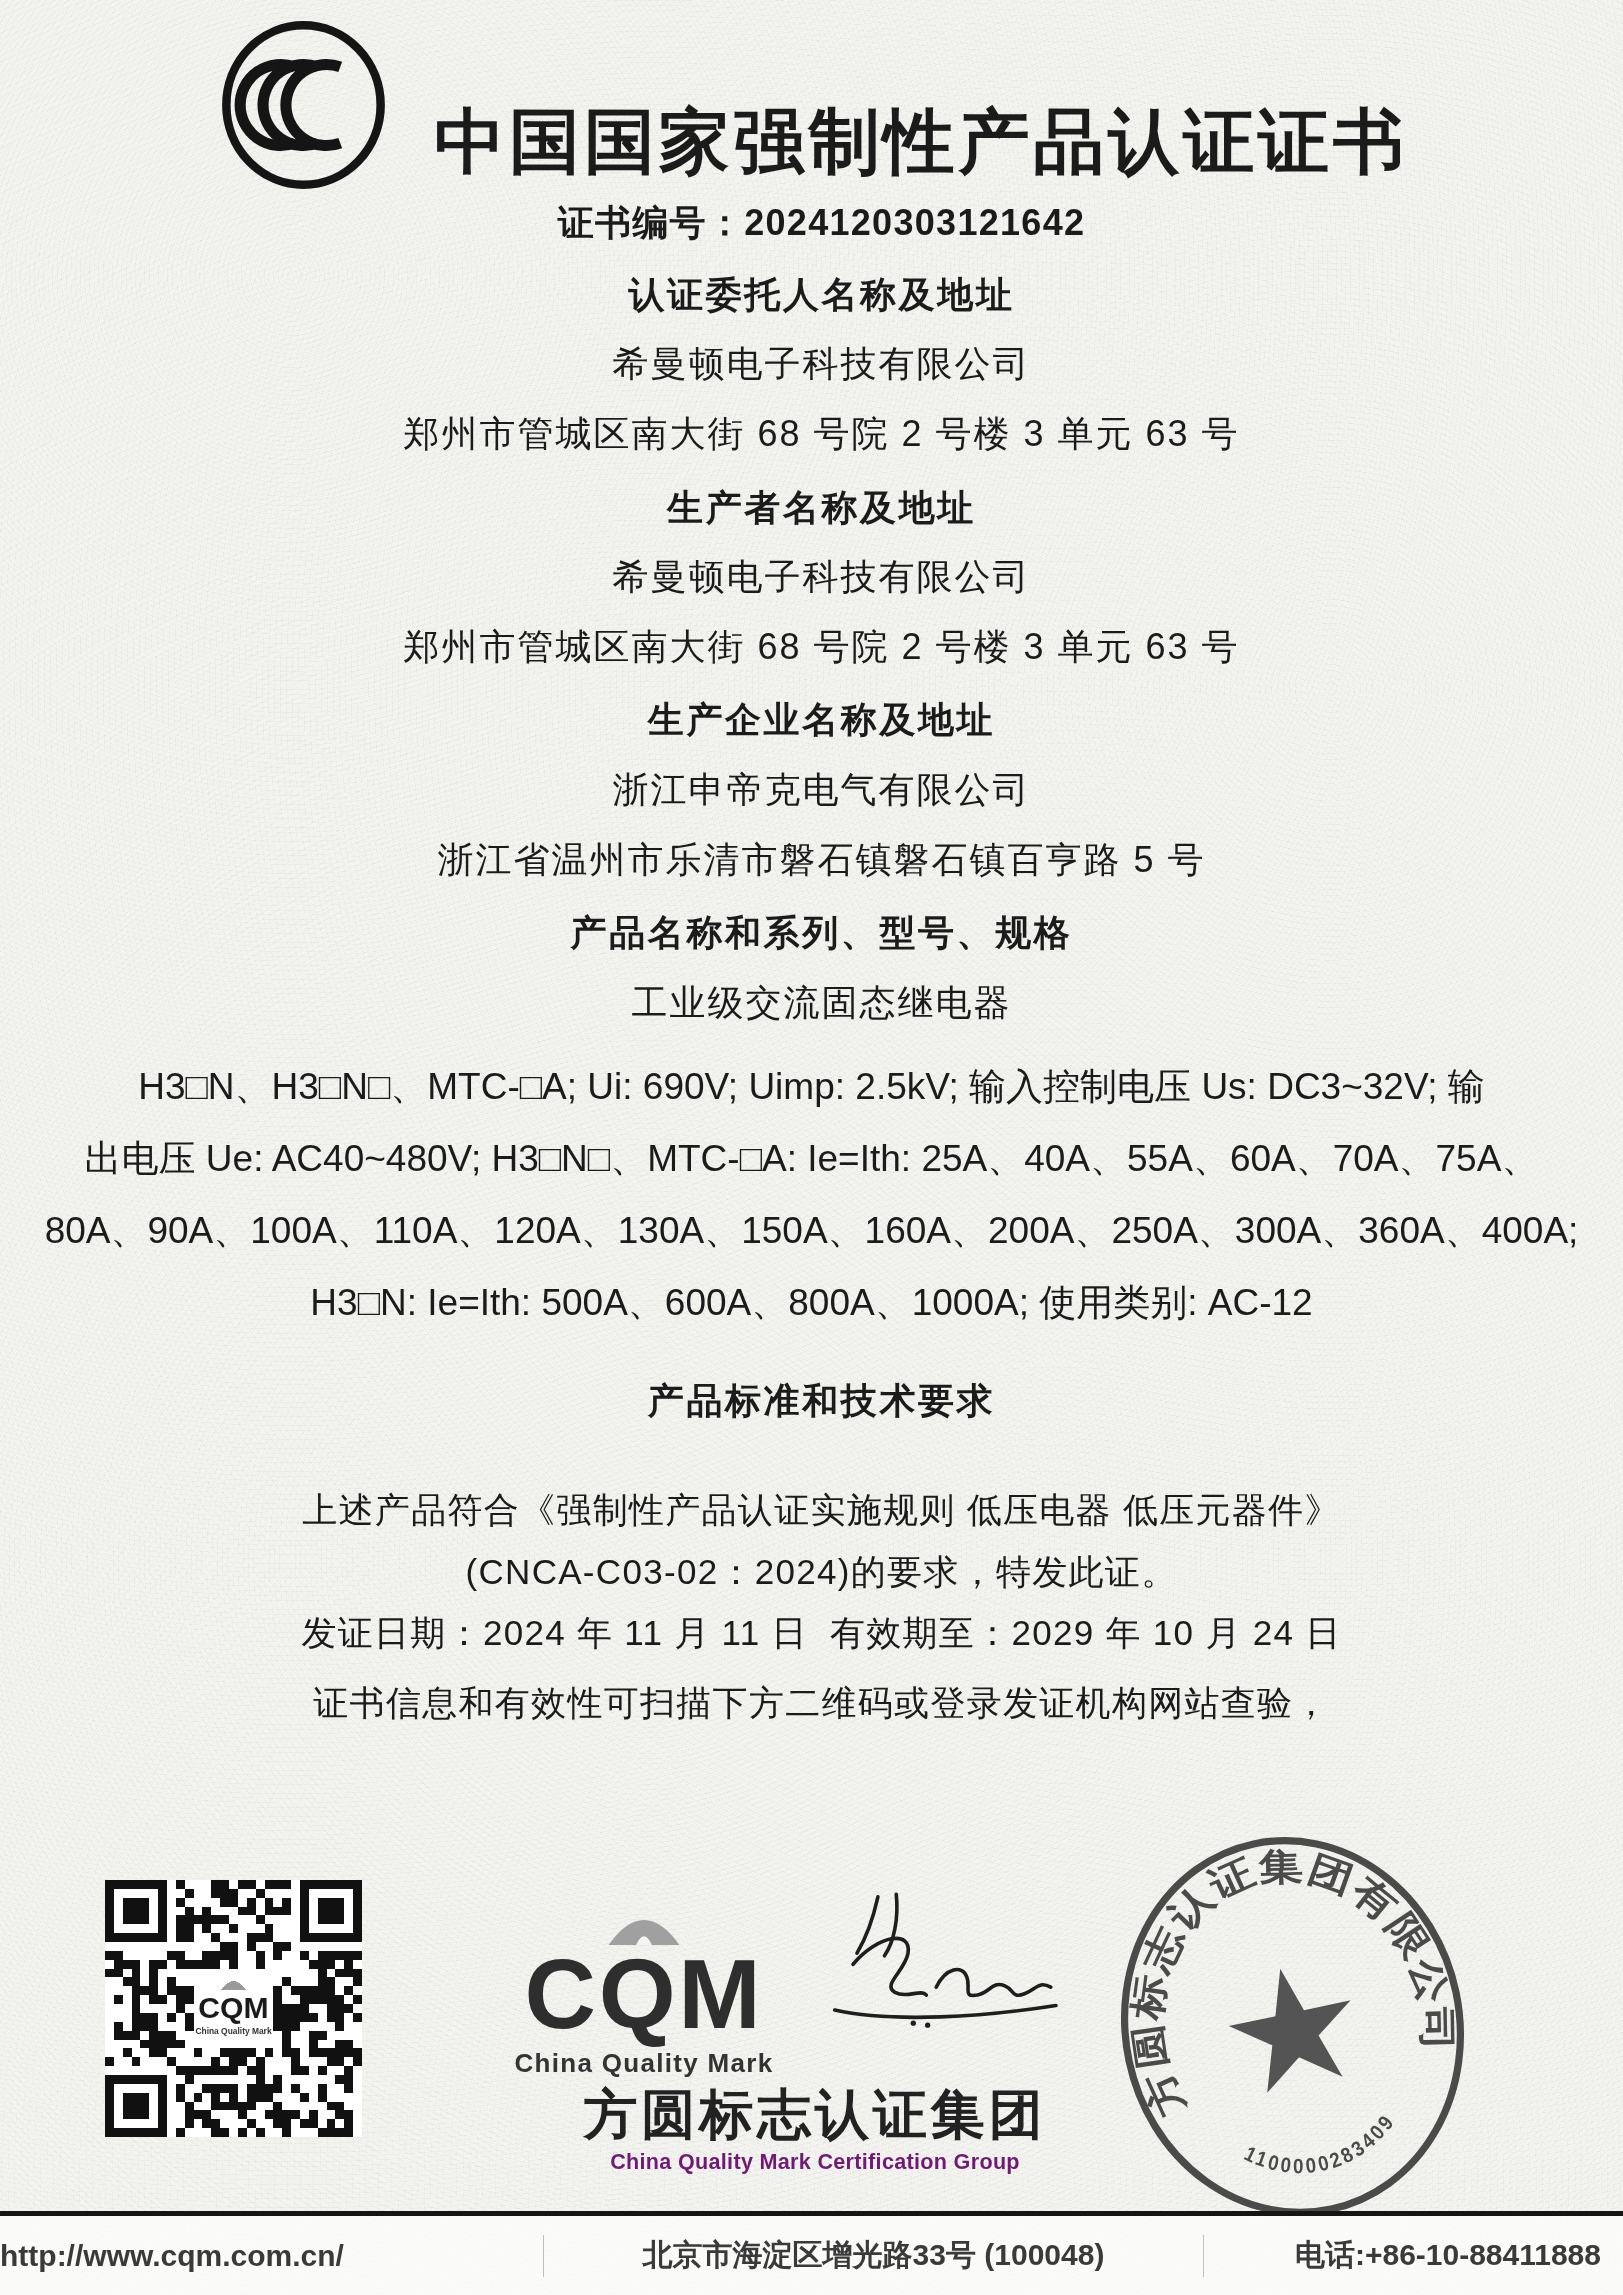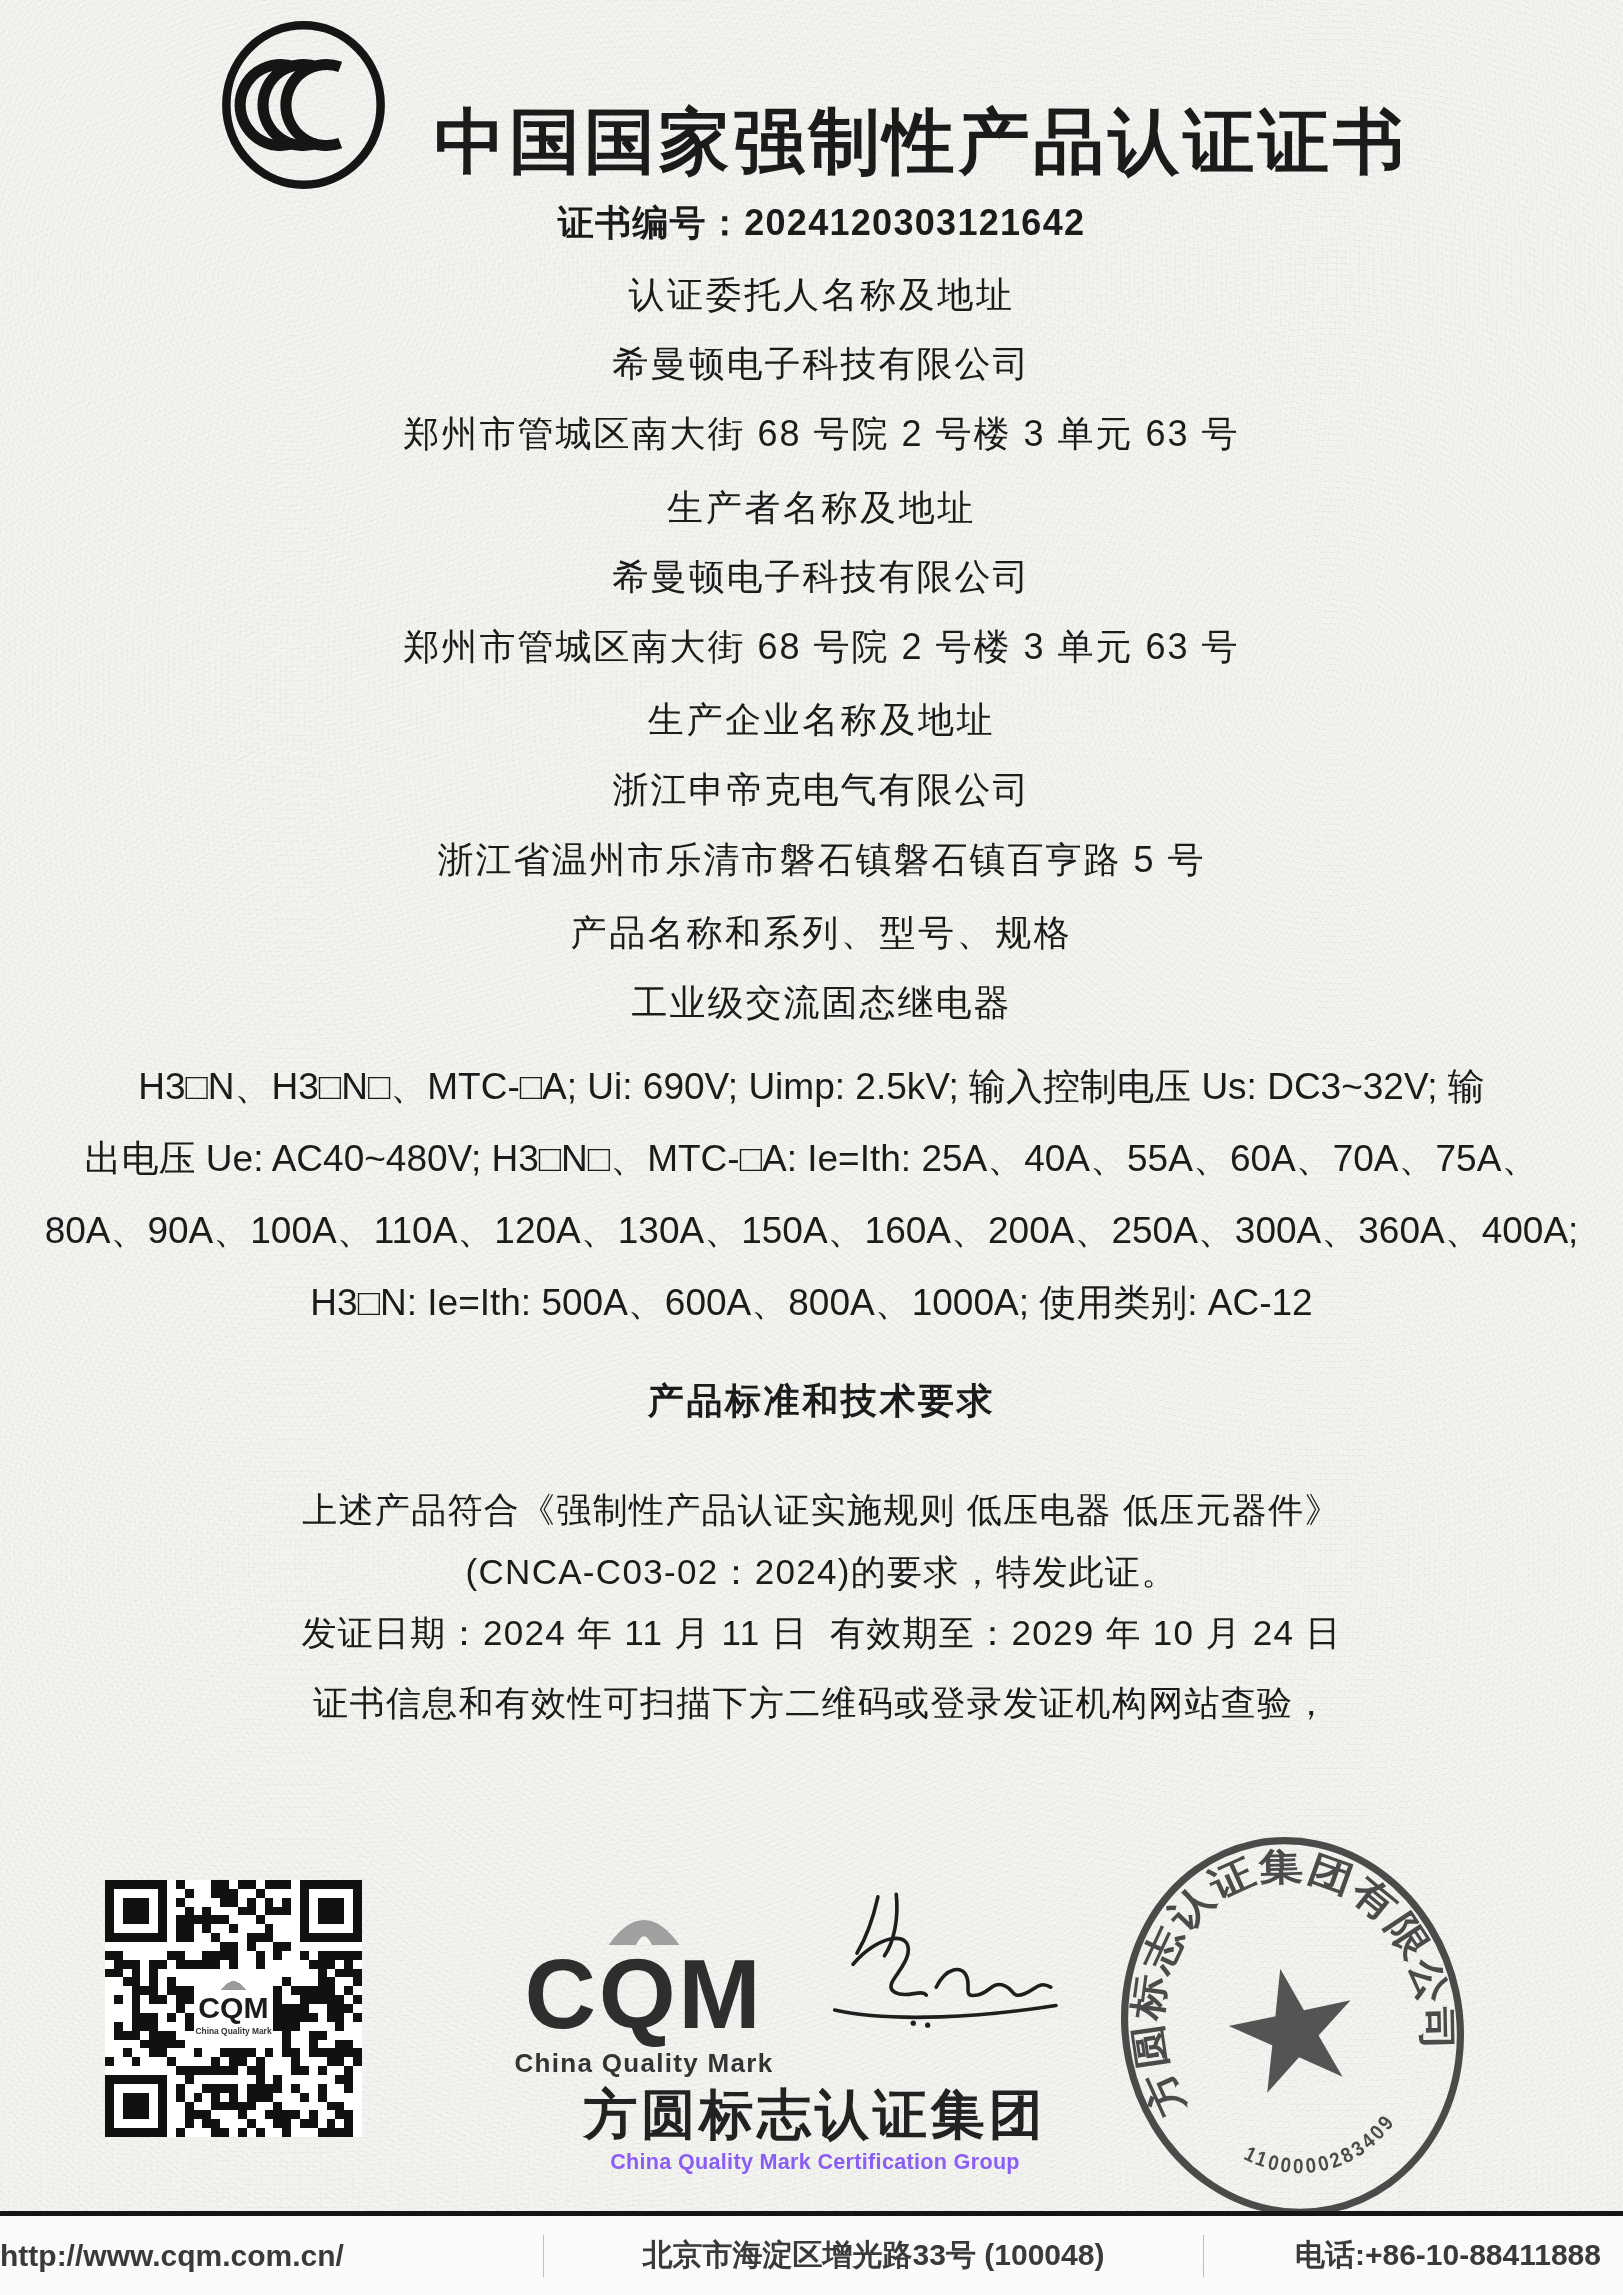--- a/index.html
+++ b/index.html
@@ -13,21 +13,21 @@
       repeating-radial-gradient(circle at 82% 30%, rgba(0,0,0,0.026) 0 0.7px, transparent 0.7px 5.9px),
       repeating-radial-gradient(circle at 40% 68%, rgba(0,0,0,0.022) 0 0.7px, transparent 0.7px 5.2px),
       repeating-radial-gradient(circle at 65% 95%, rgba(0,0,0,0.02) 0 0.7px, transparent 0.7px 6.5px);
   }
   .masthead{display:flex;justify-content:center;align-items:flex-end;gap:42px;padding-top:25px;height:165px;}
   .ccc-logo svg{display:block;}
   .page-title{font-size:71px;font-weight:900;letter-spacing:3.9px;margin:0;white-space:nowrap;}
   .center{text-align:center;padding-left:20px;}
   .line{white-space:pre-wrap;}
   .cert-no{margin-top:9.2px;font-size:36px;line-height:47px;font-weight:600;letter-spacing:1.3px;}
-  .sec-heading{margin-top:23.6px;font-size:36px;line-height:50px;font-weight:400;letter-spacing:2.6px;}
+  .sec-heading{margin-top:23.6px;font-size:36px;line-height:50px;font-weight:700;letter-spacing:2.6px;}
   .sec-line{margin-top:19.6px;font-size:36px;line-height:50px;font-weight:400;letter-spacing:2px;}
   .spec-block{margin-top:23.6px;}
   .spec-line{font-size:37px;line-height:72px;font-weight:500;white-space:nowrap;text-align:center;letter-spacing:0px;}
   .std-heading{margin-top:37px;font-size:36px;line-height:50px;font-weight:700;letter-spacing:2.6px;}
   .std-value{margin-top:23.6px;font-size:39px;line-height:50px;font-weight:500;letter-spacing:2px;}
   .comp-line1{margin-top:58px;font-size:35px;line-height:52px;font-weight:500;letter-spacing:1.3px;}
   .comp-line{margin-top:9.2px;font-size:35px;line-height:52px;font-weight:500;letter-spacing:1.3px;}
   .verify-line1{margin-top:18.3px;font-size:35px;line-height:52px;font-weight:500;letter-spacing:1.3px;}
   .verify-line{margin-top:7.9px;font-size:35px;line-height:52px;font-weight:500;letter-spacing:1.3px;}
 
@@ -38,21 +38,21 @@
   .cqm-logo{position:absolute;left:490px;top:39px;width:308px;text-align:center;}
   .cqm-crown{position:relative;height:37px;}
   .cqm-crown svg{display:block;margin:0 auto;}
   .cqm-letters{font-size:99px;line-height:98px;font-weight:900;letter-spacing:2.6px;color:#2e2e2e;}
   .cqm-tagline{margin-top:5.2px;font-size:26px;font-weight:700;letter-spacing:1.3px;color:#333;}
 
   .signature{position:absolute;left:815px;top:19.6px;width:262px;height:144px;}
 
   .group-block{position:absolute;left:563px;top:215px;width:504px;text-align:center;}
   .group-cn{font-size:54px;line-height:60px;font-weight:800;letter-spacing:3.9px;color:#222;}
-  .group-en{margin-top:5.2px;font-size:21.6px;font-weight:700;letter-spacing:0.3px;color:#8b5cf6;}
+  .group-en{margin-top:5.2px;font-size:21.6px;font-weight:700;letter-spacing:0.3px;color:#701a75;}
 
   .stamp{position:absolute;left:1106px;top:-39px;width:373px;height:393px;transform:rotate(-12deg);opacity:0.92;}
 
   .footer-bar{
     position:absolute;left:0;bottom:0;width:1623px;height:79px;
     border-top:5.9px solid #151515;background:rgba(252,252,250,0.85);
     display:flex;align-items:center;font-size:30px;font-weight:600;color:#3a3a3a;
   }
   .f-left{width:543px;box-sizing:border-box;}
   .f-center{flex:1;text-align:center;}

